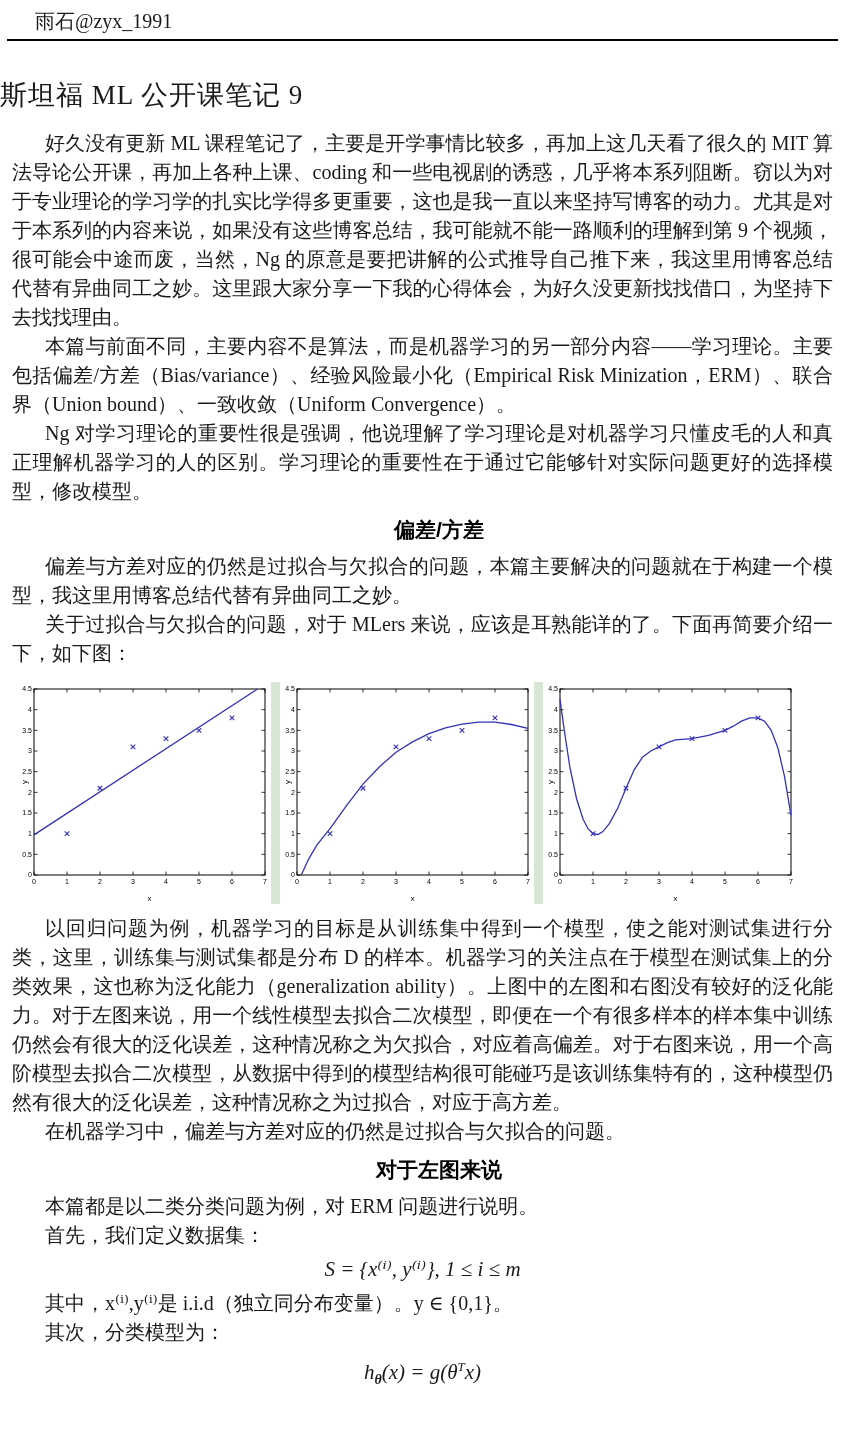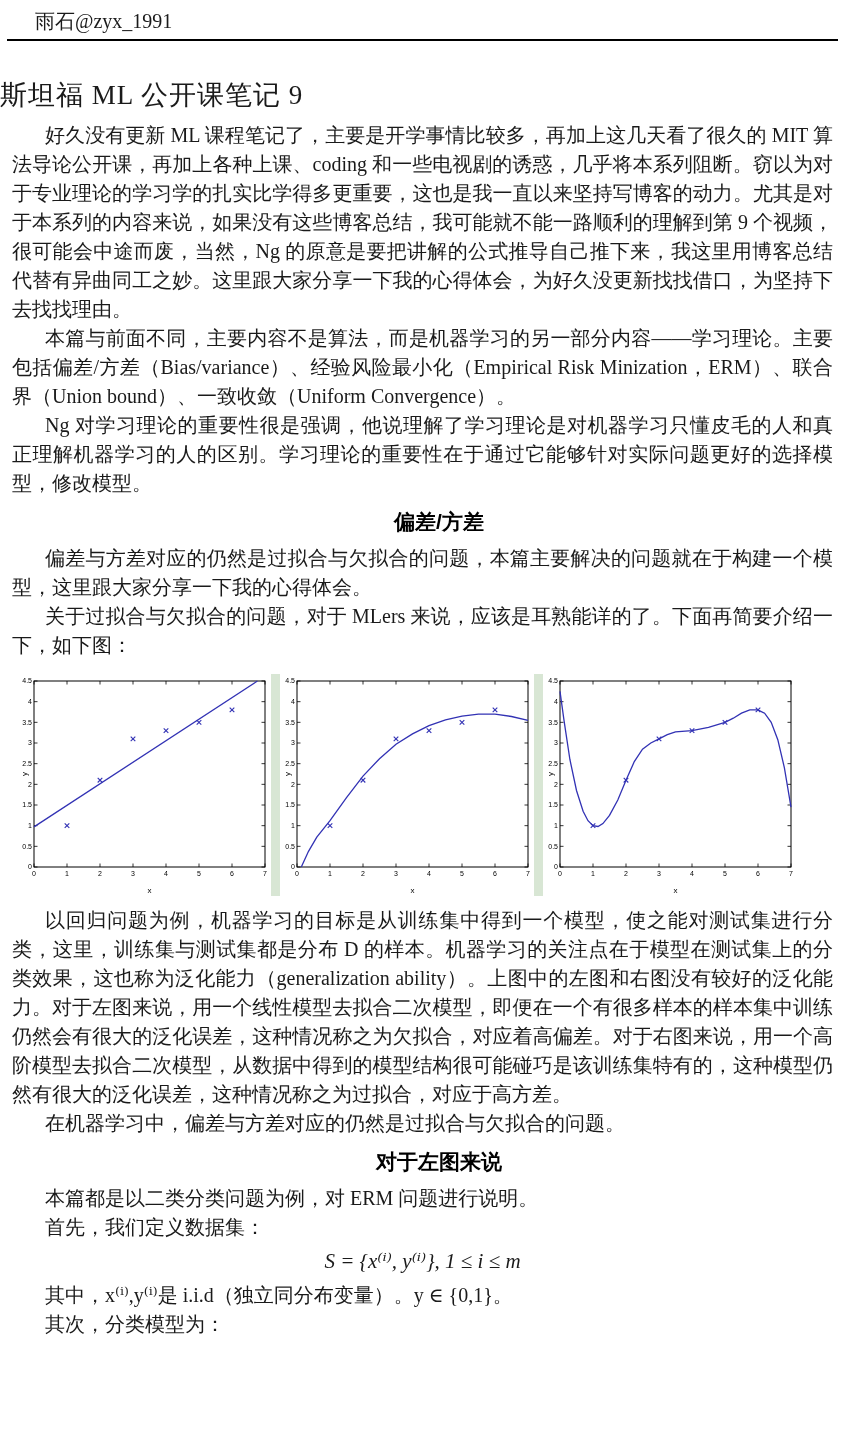--- a/index.html
+++ b/index.html
@@ -29,21 +29,21 @@
     letter-spacing:1px;
   }
   
   .content{margin:0 12px;}
   p.body{
     margin:0;
     font-size:20px;line-height:29px;
     text-align:justify;
     text-indent:33px;
   }
-  p.first{margin-top:8px;}
+  p.first{margin-top:16px;}
   h2.sec{
     margin:10px 0 8px 0;
     font-family:"Liberation Sans","DejaVu Sans",sans-serif;
     font-size:21px;font-weight:700;color:#000;
     text-indent:33px;
     text-align:center;
   }
   
   .charts-row{
     margin:14px 0 10px 6px;
@@ -77,21 +77,21 @@
 
   <h1 class="doc-title">斯坦福 ML 公开课笔记 9</h1>
 
   <div class="content">
 
     <p class="body first">好久没有更新 ML 课程笔记了，主要是开学事情比较多，再加上这几天看了很久的 MIT 算法导论公开课，再加上各种上课、coding 和一些电视剧的诱惑，几乎将本系列阻断。窃以为对于专业理论的学习学的扎实比学得多更重要，这也是我一直以来坚持写博客的动力。尤其是对于本系列的内容来说，如果没有这些博客总结，我可能就不能一路顺利的理解到第 9 个视频，很可能会中途而废，当然，Ng 的原意是要把讲解的公式推导自己推下来，我这里用博客总结代替有异曲同工之妙。这里跟大家分享一下我的心得体会，为好久没更新找找借口，为坚持下去找找理由。</p>
     <p class="body">本篇与前面不同，主要内容不是算法，而是机器学习的另一部分内容——学习理论。主要包括偏差/方差（Bias/variance）、经验风险最小化（Empirical Risk Minization，ERM）、联合界（Union bound）、一致收敛（Uniform Convergence）。</p>
     <p class="body">Ng 对学习理论的重要性很是强调，他说理解了学习理论是对机器学习只懂皮毛的人和真正理解机器学习的人的区别。学习理论的重要性在于通过它能够针对实际问题更好的选择模型，修改模型。</p>
 
     <h2 class="sec">偏差/方差</h2>
-    <p class="body">偏差与方差对应的仍然是过拟合与欠拟合的问题，本篇主要解决的问题就在于构建一个模型，这里跟大家分享一下我的心得体会。</p>
+    <p class="body">偏差与方差对应的仍然是过拟合与欠拟合的问题，本篇主要解决的问题就在于构建一个模型，我这里用博客总结代替有异曲同工之妙。</p>
     <p class="body">关于过拟合与欠拟合的问题，对于 MLers 来说，应该是耳熟能详的了。下面再简要介绍一下，如下图：</p>
 
     <div class="charts-row">
       <figure class="chart-fig" style="margin:0">
         <svg width="252" height="218" viewBox="0 0 252 218" xmlns="http://www.w3.org/2000/svg">
             <rect x="16" y="5" width="231" height="186" fill="#fff" stroke="#000" stroke-width="1"></rect>
             <line x1="16" y1="191" x2="16" y2="187.5" stroke="#000" stroke-width="0.8"></line>
             <line x1="16" y1="5" x2="16" y2="8.5" stroke="#000" stroke-width="0.8"></line>
             <text x="16" y="200" font-size="7" text-anchor="middle" fill="#000" font-family="Liberation Sans, sans-serif">0</text>
             <line x1="49" y1="191" x2="49" y2="187.5" stroke="#000" stroke-width="0.8"></line>
@@ -321,15 +321,18 @@
     <p class="body">本篇都是以二类分类问题为例，对 ERM 问题进行说明。</p>
     <p class="body">首先，我们定义数据集：</p>
 
     <div class="formula">
       <span>S = {x⁽ⁱ⁾, y⁽ⁱ⁾}, 1 ≤ i ≤ m</span>
     </div>
 
     <p class="body">其中，x⁽ⁱ⁾,y⁽ⁱ⁾是 i.i.d（独立同分布变量）。y ∈ {0,1}。</p>
     <p class="body">其次，分类模型为：</p>
 
+    <div class="formula">
+      <span>h</span><sub>θ</sub><span>(x) = g(θ</span><sup>T</sup><span>x)</span>
+    </div>
 
   </div>
 </div>
 
 </body></html>

